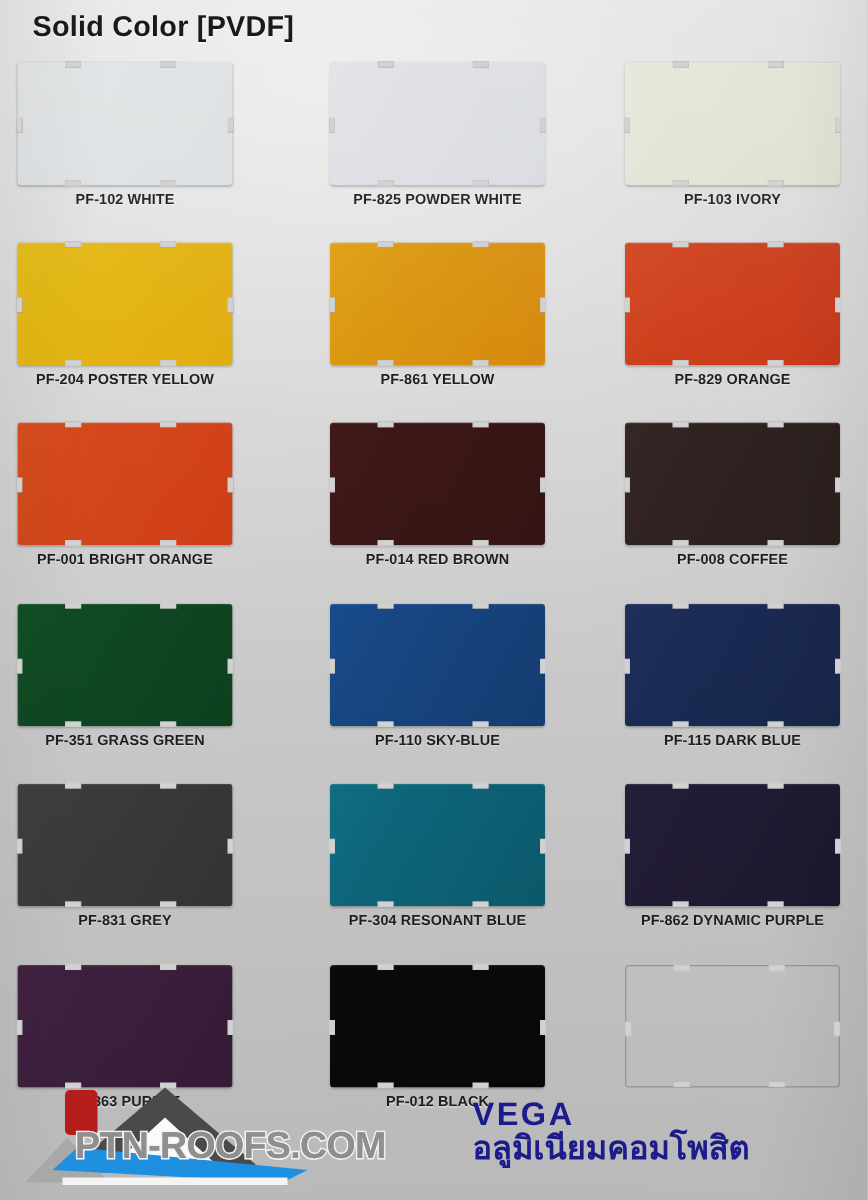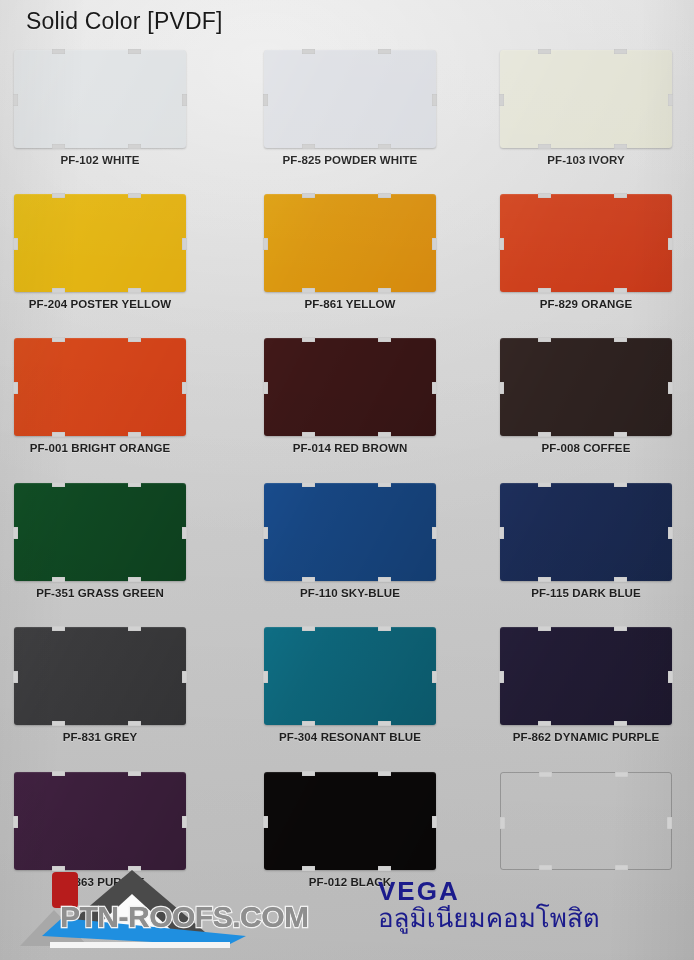--- a/index.html
+++ b/index.html
@@ -34,21 +34,21 @@
       linear-gradient(92deg, rgba(0,0,0,0.05) 0%, rgba(0,0,0,0) 12%, rgba(0,0,0,0) 88%, rgba(0,0,0,0.06) 100%),
       linear-gradient(182deg, rgba(255,255,255,0.10) 0%, rgba(0,0,0,0) 30%, rgba(0,0,0,0.05) 100%);
   }
 
   
   #title {
     position: absolute;
     left: 26px;
     top: 8px;
     font-size: 23px;
-    font-weight: normal;
+    font-weight: bold;
     color: #1a1a1a;
     letter-spacing: 0.2px;
     text-shadow: 0 1px 0 rgba(255,255,255,0.45);
     z-index: 5;
   }
 
   
   .row {
     position: absolute;
     left: 0;
@@ -161,21 +161,21 @@
     z-index: 6;
   }
   #vega-name {
     font-size: 26px;
     font-weight: bold;
     color: #1b1b8c;
     letter-spacing: 2px;
   }
   #vega-thai {
     font-size: 26px;
-    font-weight: normal;
+    font-weight: bold;
     color: #1b1b8c;
     margin-top: -2px;
     line-height: 1.05;
   }
 </style>
 </head>
 <body>
 
 <div id="sheet">
 

